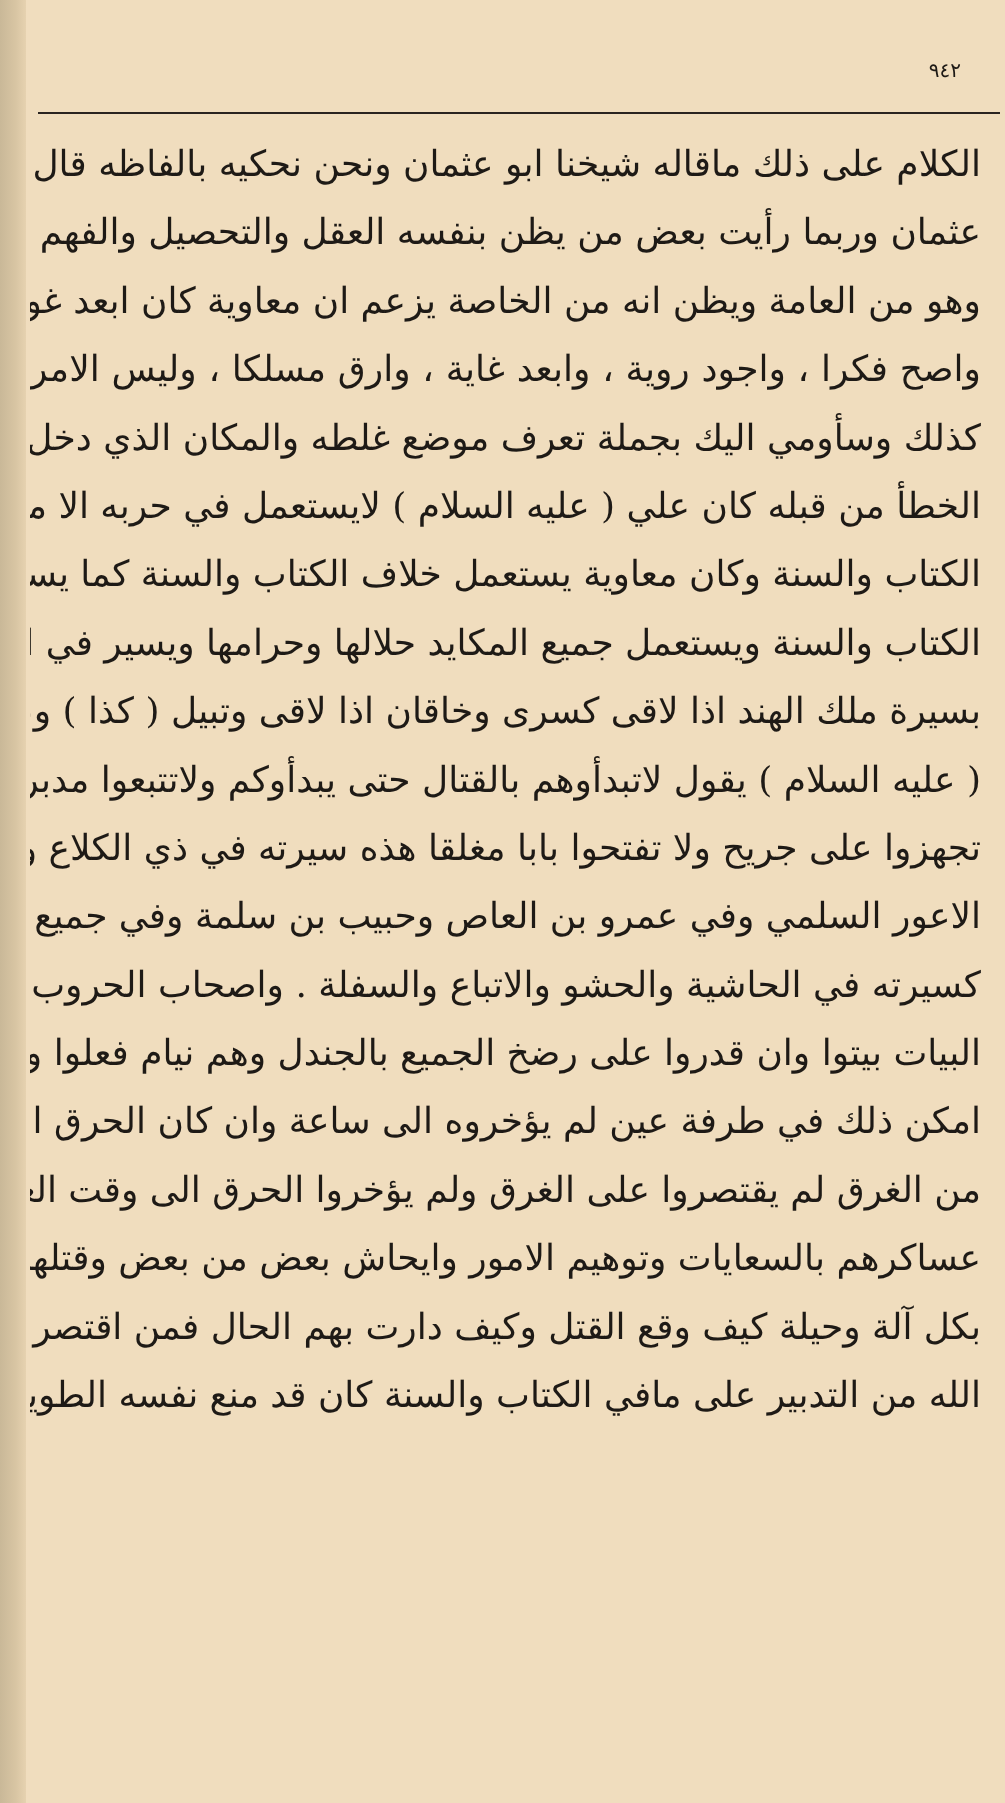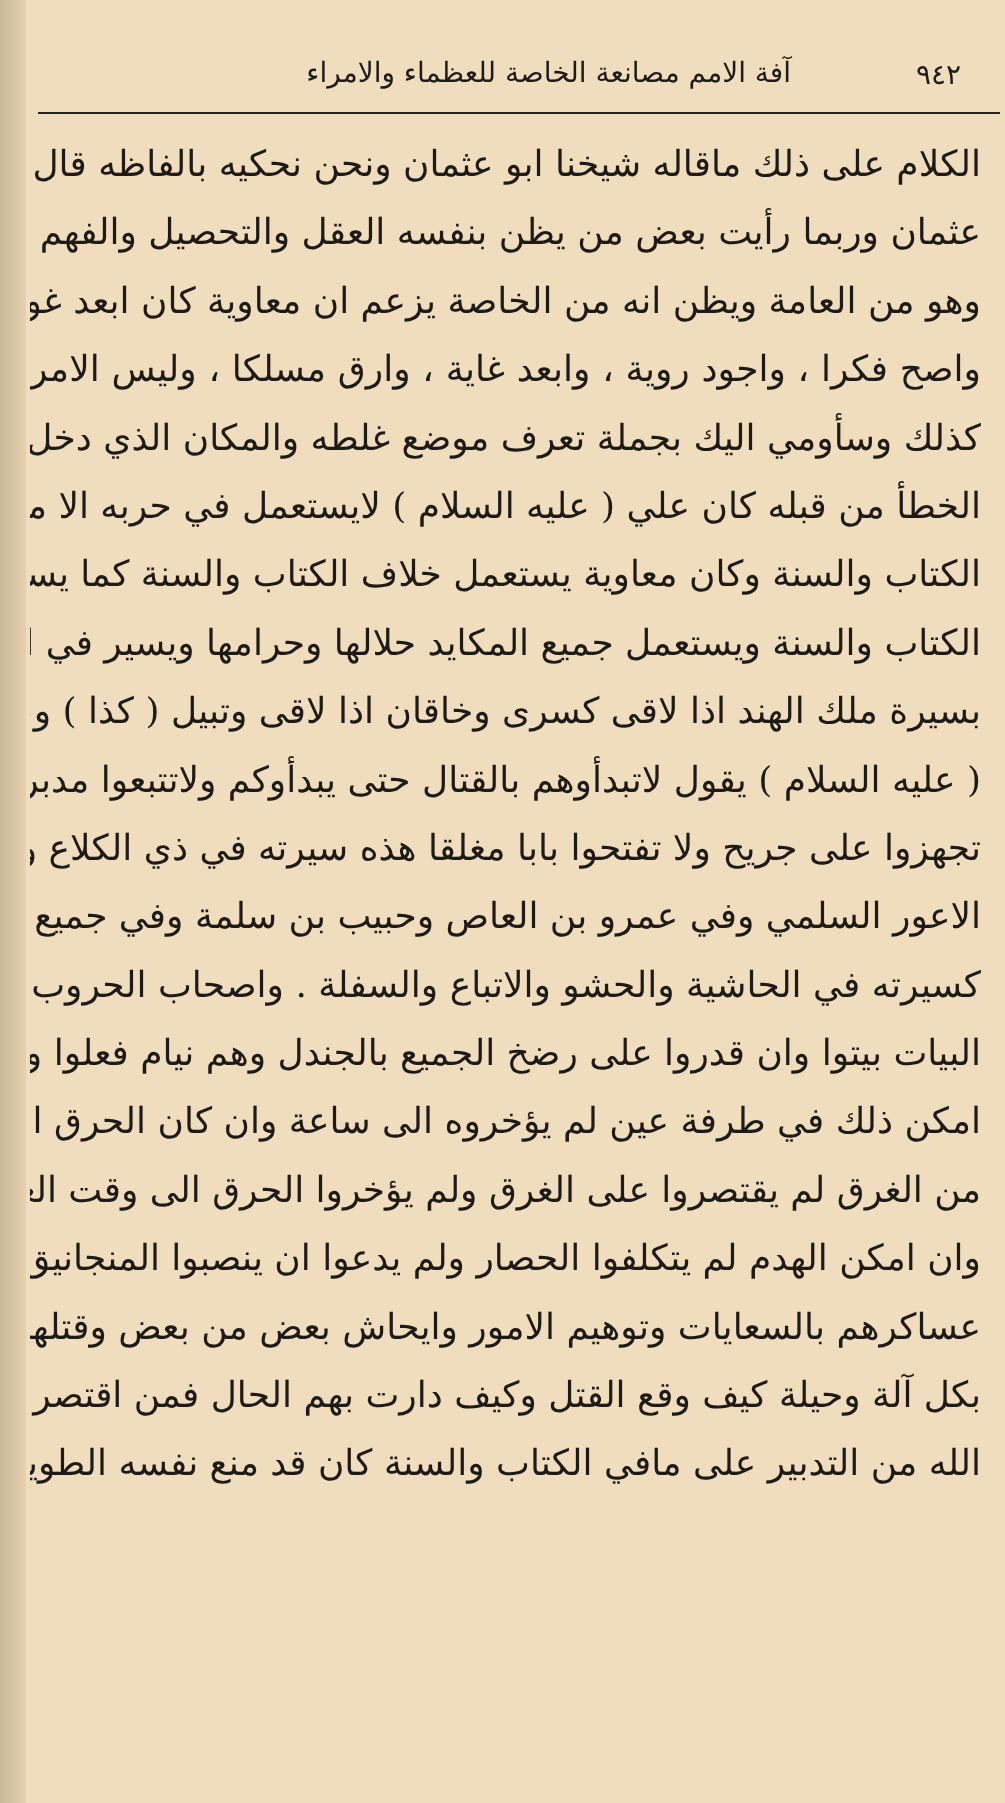--- a/index.html
+++ b/index.html
@@ -34,21 +34,21 @@
       top: 50px;
       left: 30px;
       width: 935px;
       height: 50px;
       direction: rtl;
     }
     .page-number {
       position: absolute;
       right: 30px;
       top: 8px;
-      font-size: 28px;
+      font-size: 20px;
       letter-spacing: 1px;
     }
     .running-title {
       position: absolute;
       right: 200px;
       top: 6px;
       font-size: 28px;
       white-space: nowrap;
     }
     .rule {
@@ -76,38 +76,36 @@
       overflow: hidden;
     }
   </style>
 </head>
 <body>
 
 <div class="gutter"></div>
 <div class="page">
   <div class="header">
     <span class="page-number">٩٤٢</span>
-    <span class="running-title">آفة الامم مصانعة الخاصة للعظماء والامراء</span>
   </div>
   <div class="rule"></div>
   <div class="body-text">
     <div class="line">الكلام على ذلك ماقاله شيخنا ابو عثمان ونحن نحكيه بالفاظه قال : قال ابو</div>
     <div class="line">عثمان وربما رأيت بعض من يظن بنفسه العقل والتحصيل والفهم والتمييز</div>
     <div class="line">وهو من العامة ويظن انه من الخاصة يزعم ان معاوية كان ابعد غورا ،</div>
     <div class="line">واصح فكرا ، واجود روية ، وابعد غاية ، وارق مسلكا ، وليس الامر</div>
     <div class="line">كذلك وسأومي اليك بجملة تعرف موضع غلطه والمكان الذي دخل عليه</div>
     <div class="line">الخطأ من قبله كان علي ( عليه السلام ) لايستعمل في حربه الا ماوافق</div>
     <div class="line">الكتاب والسنة وكان معاوية يستعمل خلاف الكتاب والسنة كما يستعمل</div>
     <div class="line">الكتاب والسنة ويستعمل جميع المكايد حلالها وحرامها ويسير في الحرب</div>
     <div class="line">بسيرة ملك الهند اذا لاقى كسرى وخاقان اذا لاقى وتبيل ( كذا ) وعلي</div>
     <div class="line">( عليه السلام ) يقول لاتبدأوهم بالقتال حتى يبدأوكم ولاتتبعوا مدبرا ، ولا</div>
     <div class="line">تجهزوا على جريح ولا تفتحوا بابا مغلقا هذه سيرته في ذي الكلاع وفي</div>
     <div class="line">الاعور السلمي وفي عمرو بن العاص وحبيب بن سلمة وفي جميع الرؤساء</div>
     <div class="line">كسيرته في الحاشية والحشو والاتباع والسفلة . واصحاب الحروب ان قدروا على</div>
     <div class="line">البيات بيتوا وان قدروا على رضخ الجميع بالجندل وهم نيام فعلوا وان</div>
     <div class="line">امكن ذلك في طرفة عين لم يؤخروه الى ساعة وان كان الحرق اعجل</div>
     <div class="line">من الغرق لم يقتصروا على الغرق ولم يؤخروا الحرق الى وقت الغرق</div>
-    <div class="line">وان امكن الهدم لم يتكلفوا الحصار ولم يدعوا ان ينصبوا المنجانيق</div>
     <div class="line">عساكرهم بالسعايات وتوهيم الامور وايحاش بعض من بعض وقتلهم</div>
     <div class="line">بكل آلة وحيلة كيف وقع القتل وكيف دارت بهم الحال فمن اقتصر حفظك</div>
     <div class="line">الله من التدبير على مافي الكتاب والسنة كان قد منع نفسه الطويل</div>
   </div>
 </div>
 
 </body></html>

